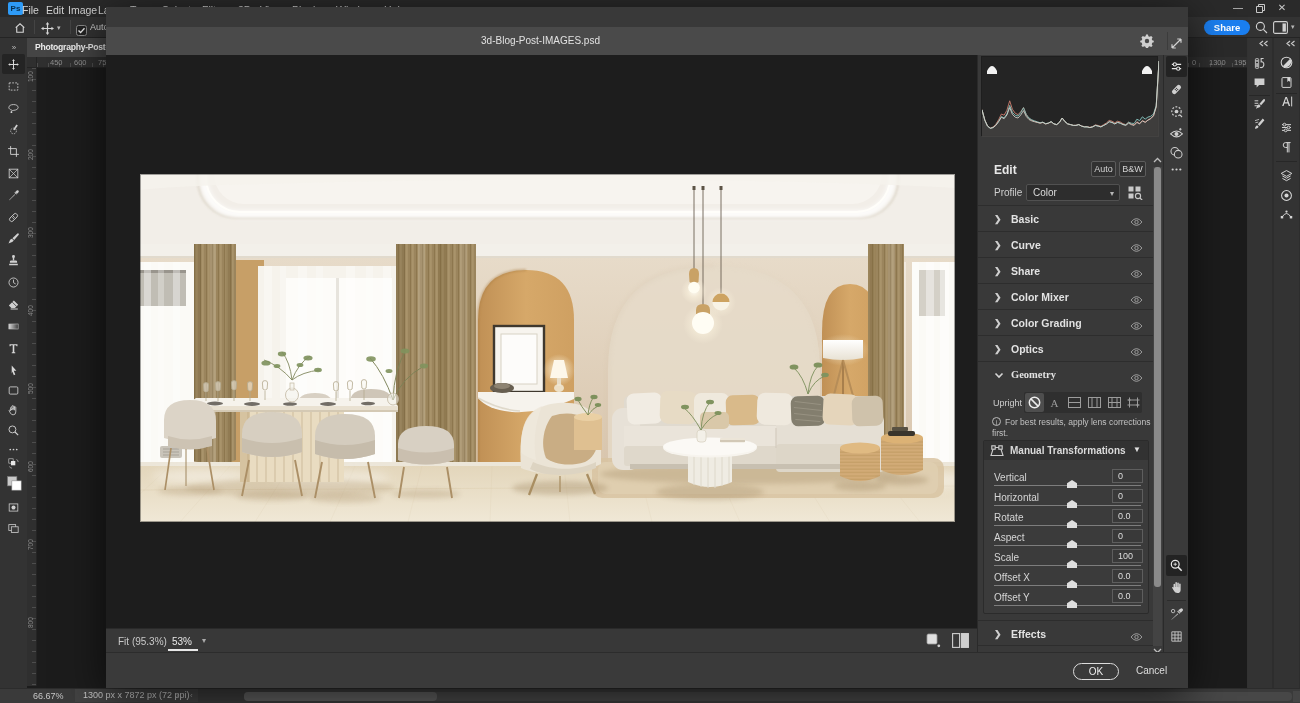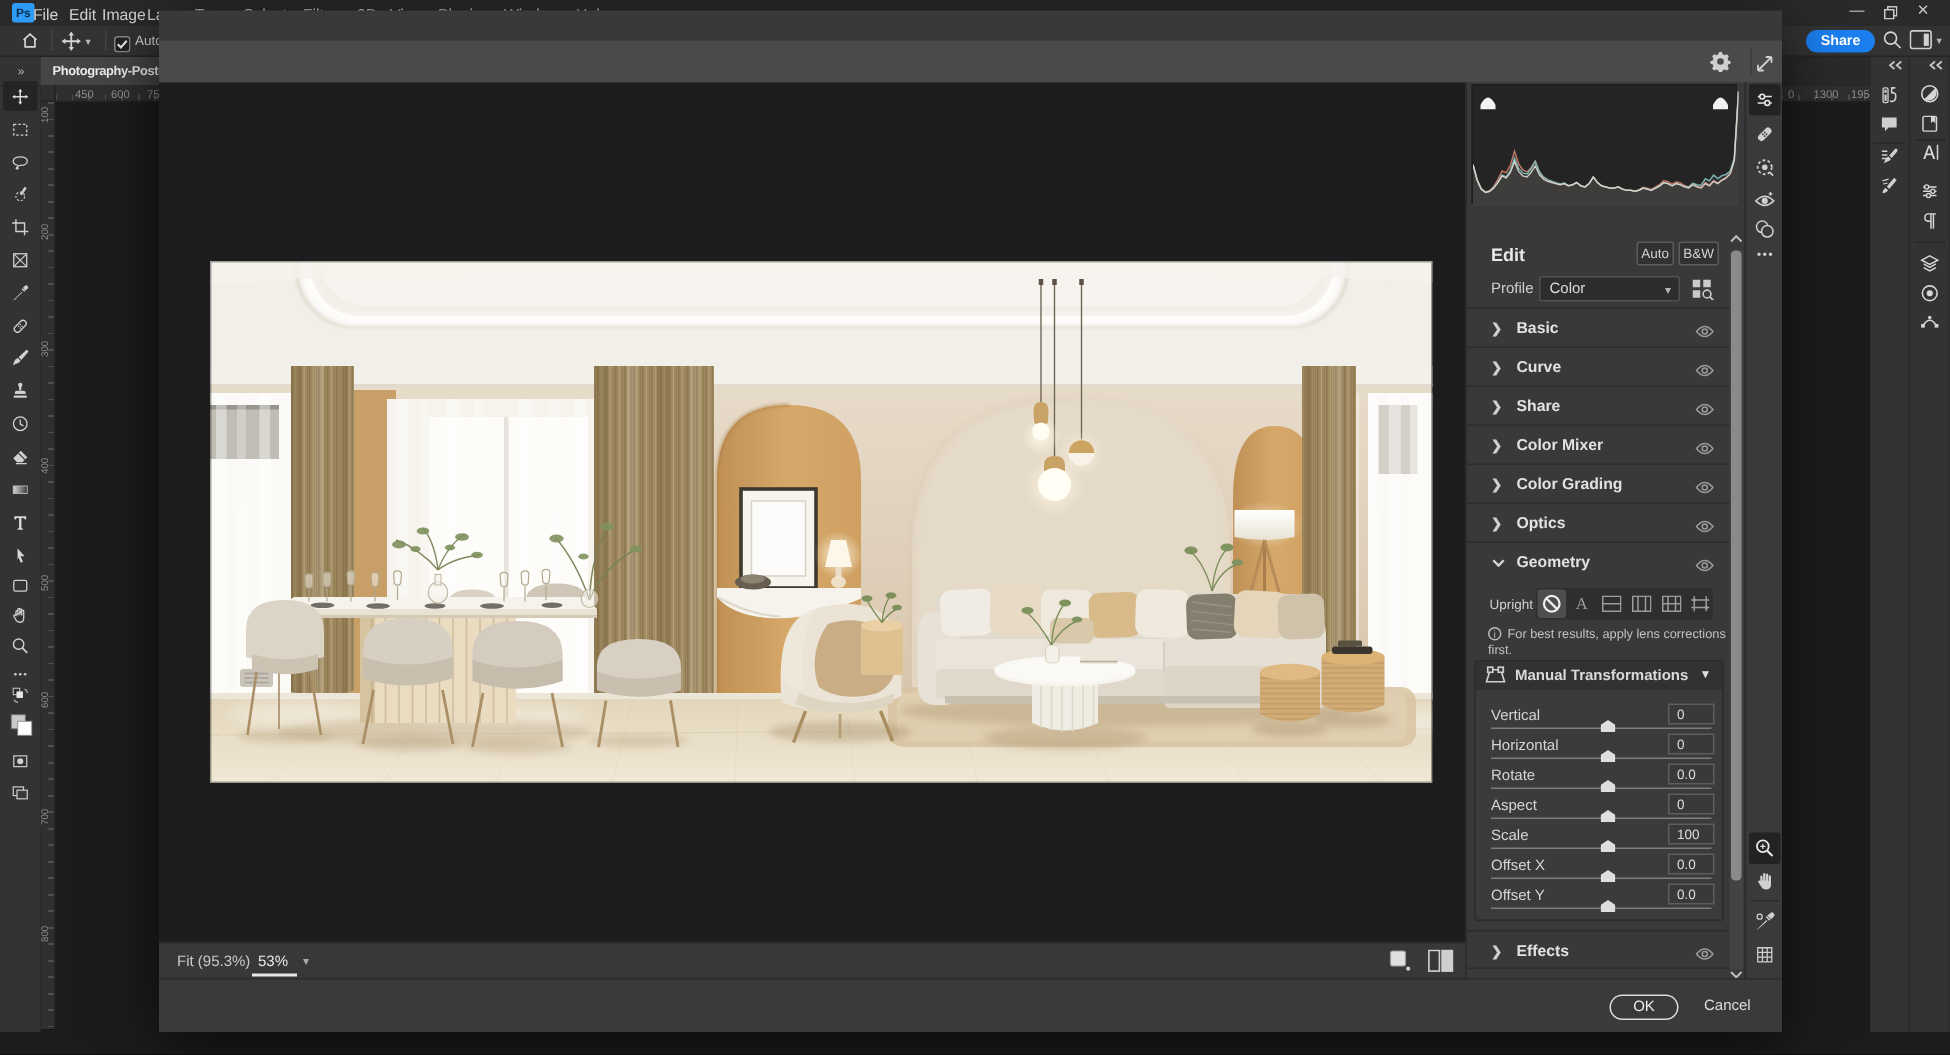--- a/index.html
+++ b/index.html
@@ -92,21 +92,21 @@
   font-size:10px; color:#dcdcdc; line-height:15px; padding-left:6px; }
 #profile-chev { right:5px; top:1px; font-size:8px; color:#b5b5b5; }
 
 .section-row { left:0; width:175px; height:26px; border-bottom:1px solid #2d2d2d; }
 .sec-chev { position:absolute; left:16px; top:8px; color:#cfcfcf; font-size:9px; font-weight:bold; }
 .sec-label { position:absolute; left:33px; top:7px; font-size:10.5px; font-weight:bold; color:#e2e2e2; }
 .sec-eye { position:absolute; right:10px; top:7px; }
 
 
 #geo { left:0; top:207px; width:175px; }
-#geo-head { height:28px; }
+#geo-head { height:28px;font-family:Liberation Serif, serif; }
 #upright-row { top:30px; height:22px; }
 #upright-label { position:absolute; left:15px; top:6px; font-size:9px; color:#cfcfcf; }
 #upright-group { position:absolute; left:46px; top:0px; width:118px; height:21px; background:#2f2f2f; border-radius:2px; }
 .up-btn { position:absolute; top:1px; width:19px; height:19px; display:flex; align-items:center; justify-content:center; border-radius:2px; }
 .up-btn.sel { background:#4e4e4e; }
 #geo-info { top:55px; left:14px; width:160px; font-size:8.5px; color:#c2c2c2; line-height:1.35; }
 #geo-info .i-ic { display:inline-block; width:9px; height:9px; border:1px solid #bbb; border-radius:50%;
   font-size:7px; line-height:9px; text-align:center; color:#bbb; margin-right:4px; }
 #mt-panel { left:5px; top:78px; width:166px; height:174px; border:1px solid #2b2b2b; background:#3b3b3b; border-radius:2px; }
 #mt-head { left:0; top:0; width:164px; height:19px; background:#323232; }
@@ -457,23 +457,34 @@
             <rect x="1.5" y="11.5" width="3" height="3" fill="#d6d6d6"></rect>
             <rect x="12.5" y="11.5" width="3" height="3" fill="#d6d6d6"></rect>
             <circle cx="8.5" cy="6.2" r="1.4" fill="#d6d6d6"></circle>
           </svg>
         </div>
         <div class="dsep" style="top: 55px;"></div>
         <div class="dsep" style="top: 123px;"></div>
       </div>
   </div>
 
+  <div id="statusbar" class="abs">
+    <div id="status-zoom" class="abs">66.67%</div>
+    <div id="status-doc" class="abs">1300 px x 7872 px (72 ppi)</div>
+    <div class="status-arrow abs" style="left:176px">›</div>
+    <div class="status-arrow abs" style="left:190px">‹</div>
+    <div class="abs" style="left:1293px;top:2px;width:7px;height:11px;background:#454545"></div>
+    <div id="hscroll-track" class="abs">
+      <div id="hscroll-thumb" class="abs"></div>
+    </div>
+  </div>
 
   <div id="crw" class="abs">
     <div id="crw-film" class="abs">
+      <div id="crw-filename" class="abs">3d-Blog-Post-IMAGES.psd</div>
       <div class="abs" style="left:1034px;top:7px">
         <svg width="14" height="14" viewBox="0 0 24 24">
             <path fill="#cfcfcf" fill-rule="evenodd" d="M10.3 1 H13.7 L14.3 3.8 Q15.5 4.1 16.5 4.8 L19.2 3.6 L21.6 6 L20.1 8.5 Q20.7 9.6 20.9 10.8 L23.6 11.7 V14.3 L20.9 15.2 Q20.7 16.4 20.1 17.5 L21.6 20 L19.2 22.4 L16.5 21.2 Q15.5 21.9 14.3 22.2 L13.7 25 H10.3 L9.7 22.2 Q8.5 21.9 7.5 21.2 L4.8 22.4 L2.4 20 L3.9 17.5 Q3.3 16.4 3.1 15.2 L0.4 14.3 V11.7 L3.1 10.8 Q3.3 9.6 3.9 8.5 L2.4 6 L4.8 3.6 L7.5 4.8 Q8.5 4.1 9.7 3.8 Z M12 8.2 A3.8 3.8 0 1 0 12 15.8 A3.8 3.8 0 1 0 12 8.2 Z"></path>
           </svg>
       </div>
       <div class="abs" style="left:1061px;top:5px;width:1px;height:18px;background:#3c3c3c"></div>
     </div>
     <div id="crw-preview" class="abs">
       <div id="photo" class="abs">
 <svg width="815" height="348" viewBox="0 0 815 348">

